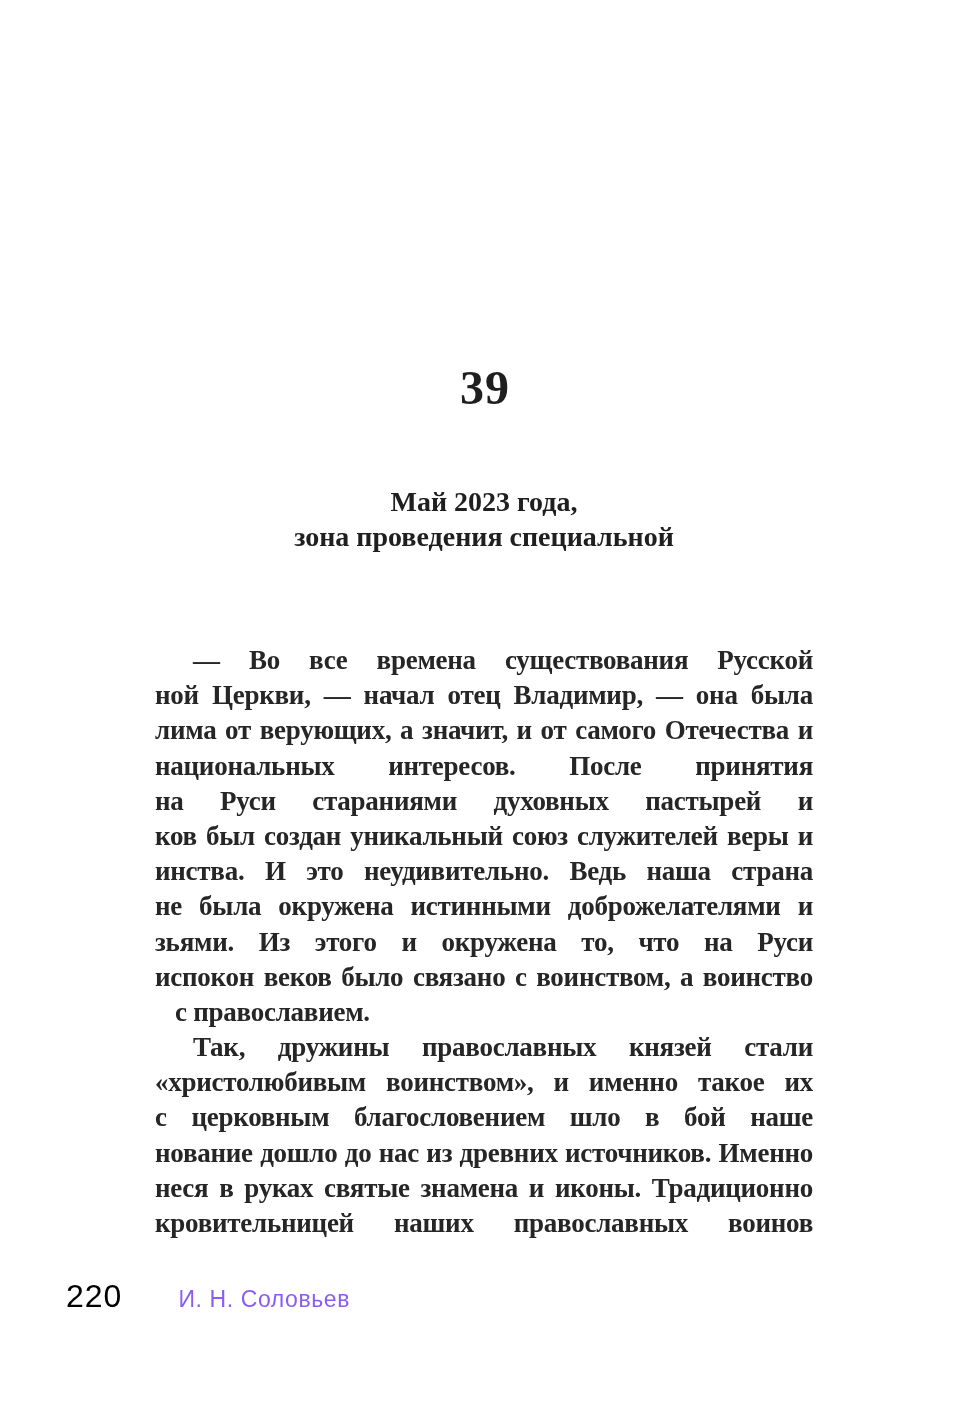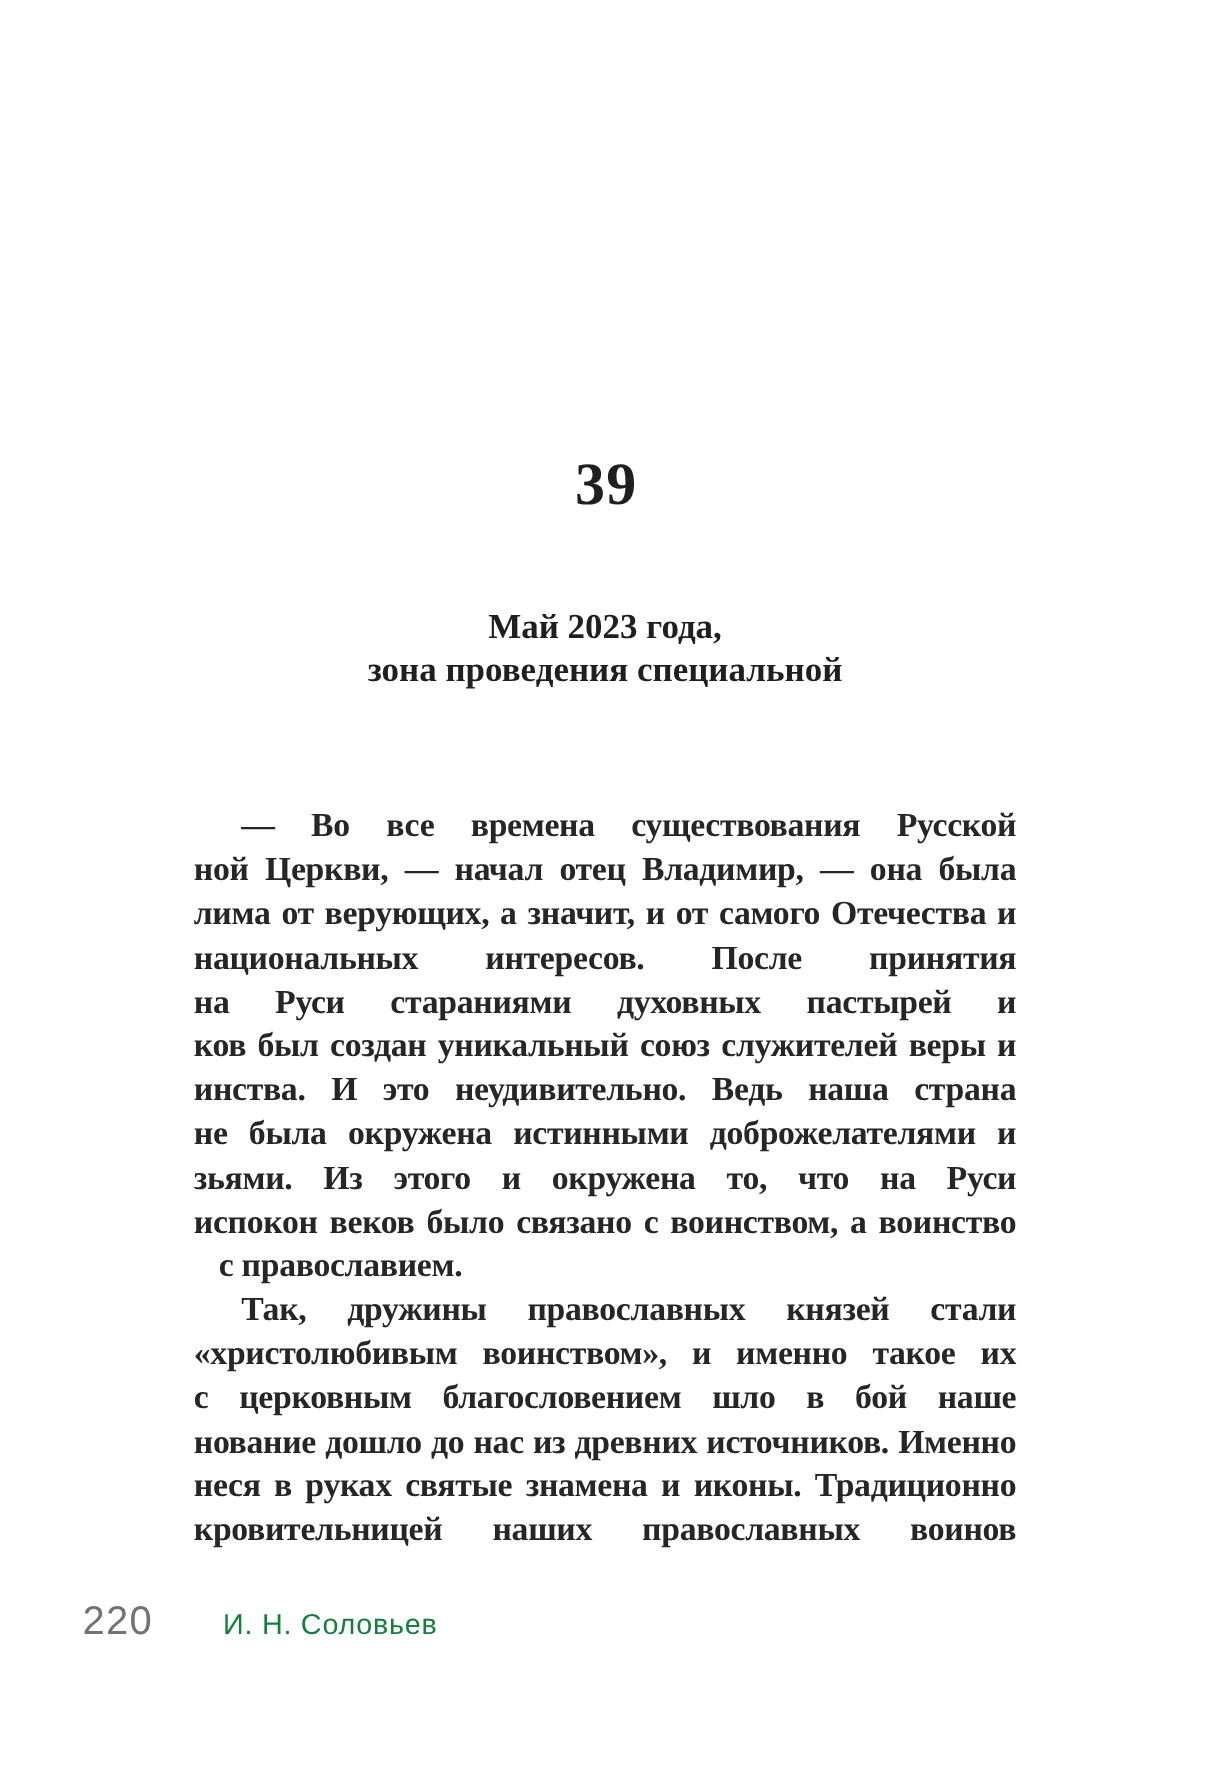--- a/index.html
+++ b/index.html
@@ -69,26 +69,26 @@
     position: absolute;
     top: 1278px;
     left: 66px;
     width: 760px;
     display: flex;
     align-items: baseline;
     font-family: "Liberation Sans", "DejaVu Sans", sans-serif;
   }
   .page-number {
     font-size: 32px;
-    color: #737373;
+    color: #000000;
     letter-spacing: 1px;
   }
   .running-author {
     font-size: 23px;
-    color: #15803d;
+    color: #8b5cf6;
     letter-spacing: 0.6px;
     margin-left: 56px;
   }
 </style>
 </head>
 <body>
 
 <div class="page">
 
   <div class="chapter-number">39</div>

